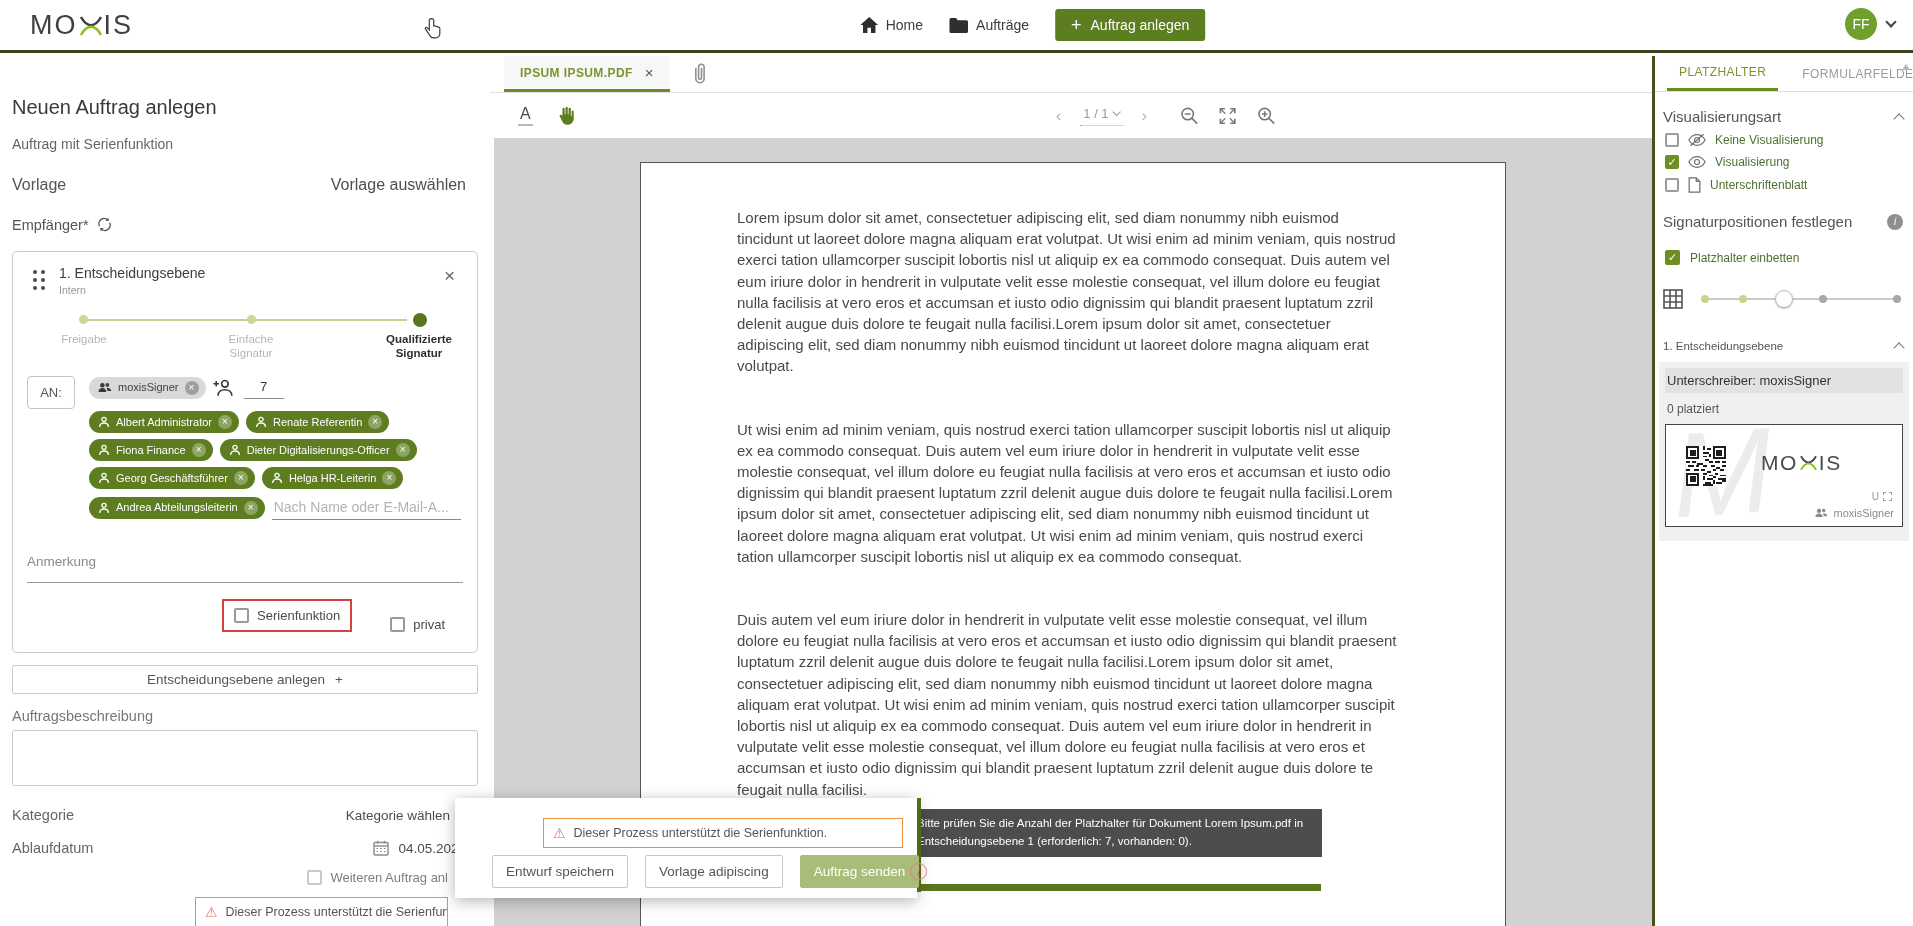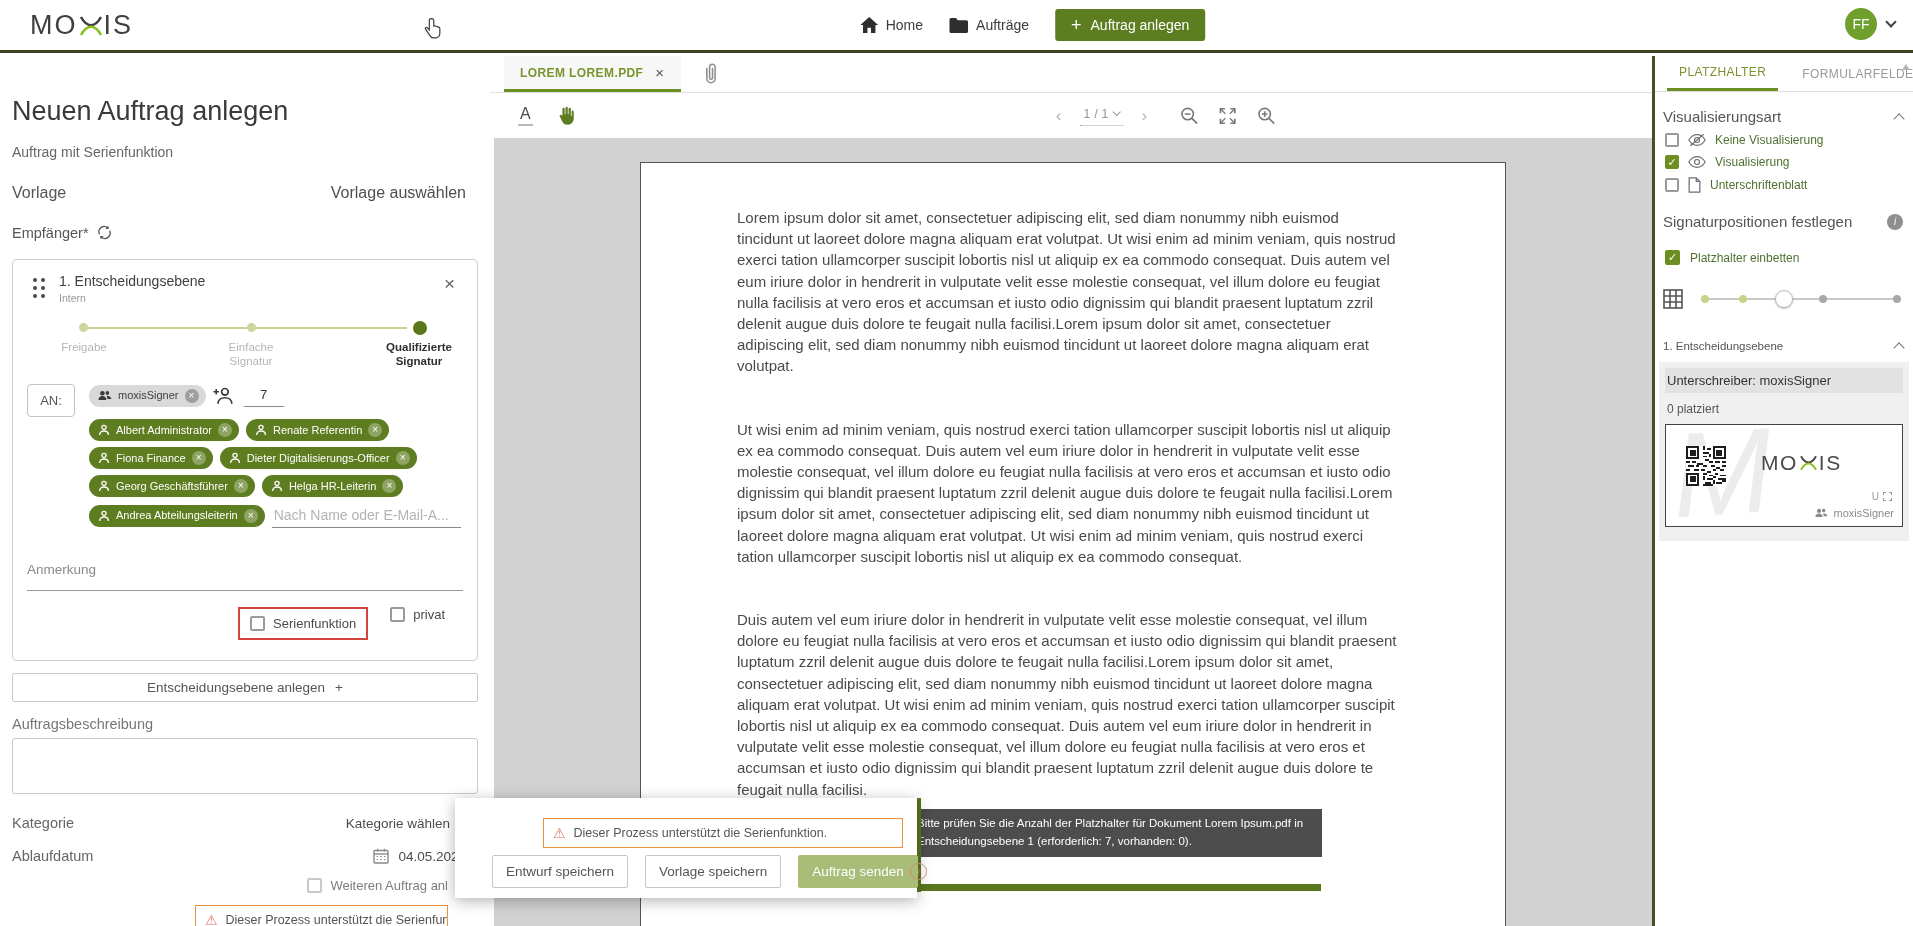--- a/index.html
+++ b/index.html
@@ -13,21 +13,21 @@
   .nav { position:absolute; left:50%; top:0; height:50px; transform:translateX(-28%); display:flex; align-items:center; gap:26px; }
   .nav-item { display:flex; align-items:flex-end; gap:8px; font-size:14px; color:#3c3c3c; cursor:pointer; }
   .btn-create { display:flex; align-items:center; gap:9px; background:#5d7d21; color:#fff; font-size:14px; padding:8px 16px; border:none; border-radius:3px; cursor:pointer; }
   .btn-create .plus { font-size:18px; line-height:12px; }
   .avatar-wrap { position:absolute; right:18px; top:8px; display:flex; align-items:center; gap:10px; }
   .avatar { width:32px; height:32px; border-radius:50%; background:#6fa02e; color:#fff; font-size:14px; display:flex; align-items:center; justify-content:center; }
   .chev { width:8px; height:8px; border-right:2px solid #444; border-bottom:2px solid #444; transform:rotate(45deg); margin-top:-4px; }
 
   
   .left { position:absolute; left:0; top:56px; width:490px; height:870px; background:#fff; padding:0 12px; }
-  .lp-title { margin-top:40px; font-size:27px; color:#3a3a3a; font-weight:400; }
+  .lp-title { margin-top:40px; font-size:20px; color:#3a3a3a; font-weight:400; }
   .lp-sub { margin-top:17px; font-size:14px; color:#666; }
   .row-between { display:flex; justify-content:space-between; align-items:center; }
   .lp-vorlage { margin-top:24px; font-size:16px; color:#555; padding-right:12px; }
   .lp-vorlage .link { color:#4f4f4f; cursor:pointer; }
   .lp-empf { margin-top:22px; font-size:14.5px; color:#555; display:flex; align-items:center; gap:7px; }
 
   .card { margin-top:18px; border:1px solid #ccc; border-radius:5px; padding:13px 14px 20px; position:relative; }
   .card-head { display:flex; align-items:flex-start; }
   .handle { display:grid; grid-template-columns:4px 4px; grid-gap:4px; margin:5px 14px 0 6px; }
   .handle i { width:4px; height:4px; border-radius:50%; background:#4a4a4a; }
@@ -53,21 +53,21 @@
   .chip.gray .x { background:#9e9e9e; color:#fff; }
   .chip.green .x { background:rgba(255,255,255,.3); color:#fff; }
   .break { flex-basis:100%; height:0; }
   .count-input { width:40px; text-align:center; font-size:13px; color:#333; border-bottom:1px solid #8a8a8a; padding:3px 0 4px; margin:0 2px; }
   .chip-search { flex:1; min-width:120px; border:none; outline:none; border-bottom:1px solid #8a8a8a; font-size:14px; color:#333; padding:4px 2px; background:transparent; }
   .chip-search::placeholder { color:#b3b3b3; }
 
   .anm { margin-top:34px; }
   .anm .lbl { font-size:13.5px; color:#8a8a8a; }
   .anm .line { border-bottom:1px solid #9a9a9a; height:14px; cursor:text; }
-  .cb-row { display:flex; justify-content:flex-end; align-items:flex-start; gap:22px; margin-top:16px; padding-right:18px; }
+  .cb-row { display:flex; justify-content:flex-end; align-items:flex-end; gap:38px; margin-top:16px; padding-right:18px; }
   .cbox { width:15px; height:15px; border:2px solid #9a9a9a; border-radius:2px; background:#fff; flex:none; cursor:pointer; }
   .cbox.checked { background:#6d8f22; border-color:#6d8f22; color:#fff; font-size:11px; display:flex; align-items:center; justify-content:center; }
   .cb-item { display:flex; align-items:center; gap:8px; font-size:13px; color:#4a4a4a; }
   .red-frame { border:2px solid #d4443e; padding:7px 10px; }
 
   .btn-addlevel { width:100%; margin-top:12px; background:#fff; border:1px solid #c9c9c9; border-radius:2px; padding:6px; font-size:13.5px; color:#555; display:flex; justify-content:center; gap:10px; cursor:pointer; }
   .lp-label { margin-top:14px; font-size:14.5px; color:#777; }
   .lp-textarea { margin-top:6px; width:100%; height:56px; border:1px solid #c9c9c9; border-radius:3px; resize:none; }
   .lp-row { margin-top:17px; font-size:14.5px; color:#666; padding-right:12px; }
   .lp-row .val { display:flex; align-items:center; gap:9px; color:#4c4c4c; font-size:13.5px; cursor:pointer; }
@@ -371,21 +371,21 @@
       <span class="tri">⚠</span>
       <span>Dieser Prozess unterstützt die Serienfunktion.</span>
     </div>
 
     
   </div>
 
   <div class="center">
     <div class="tabstrip">
       <div class="doc-tab">
-        <span>LOREM LOREM.PDF</span>
+        <span>IPSUM IPSUM.PDF</span>
         <span class="x">×</span>
       </div>
       <span class="clip">
         <svg width="15" height="24" viewBox="0 0 16 26">
           <path d="M4 7 V18 a4.5 4.5 0 0 0 9 0 V5.5 a3 3 0 0 0-6 0 V17 a1.6 1.6 0 0 0 3.2 0 V7" fill="none" stroke="#8f8f8f" stroke-width="1.7" stroke-linecap="round"></path>
         </svg>
       </span>
     </div>
 
     <div class="toolbar">
@@ -543,21 +543,21 @@
   <div class="ph-vbar"></div>
   <div class="ph-hbar"></div>
 
   <div class="ov-panel">
     <div class="warn-box ov-warn">
       <span class="tri">⚠</span>
       <span>Dieser Prozess unterstützt die Serienfunktion.</span>
     </div>
     <div class="btns ov-btns">
       <button class="btn">Entwurf speichern</button>
-      <button class="btn">Vorlage speichern</button>
+      <button class="btn">Vorlage adipiscing</button>
       <button class="btn send">Auftrag senden</button>
       <span class="ov-info">i</span>
     </div>
   </div>
   <div class="ov-cursor">
     <svg width="17" height="22" viewBox="0 0 16 20">
       <path d="M5 1.6 v9.4 L3 8.8 c-.9-.9-2.2.3-1.5 1.3 L5.4 16 c.7 1.2 1.7 2.4 3.6 2.4 h1.9 c2.3 0 4-1.8 4-4.1 v-4.8 c0-1-.9-1.5-1.7-1.2 -.3-.9-1.3-1.1-2-.7 -.5-.6-1.3-.8-2-.4 V1.6 c0-1.9-4.2-1.9-4.2 0 Z" fill="#fff" stroke="#3a3a3a" stroke-width="1.1"></path>
     </svg>
   </div>
 

